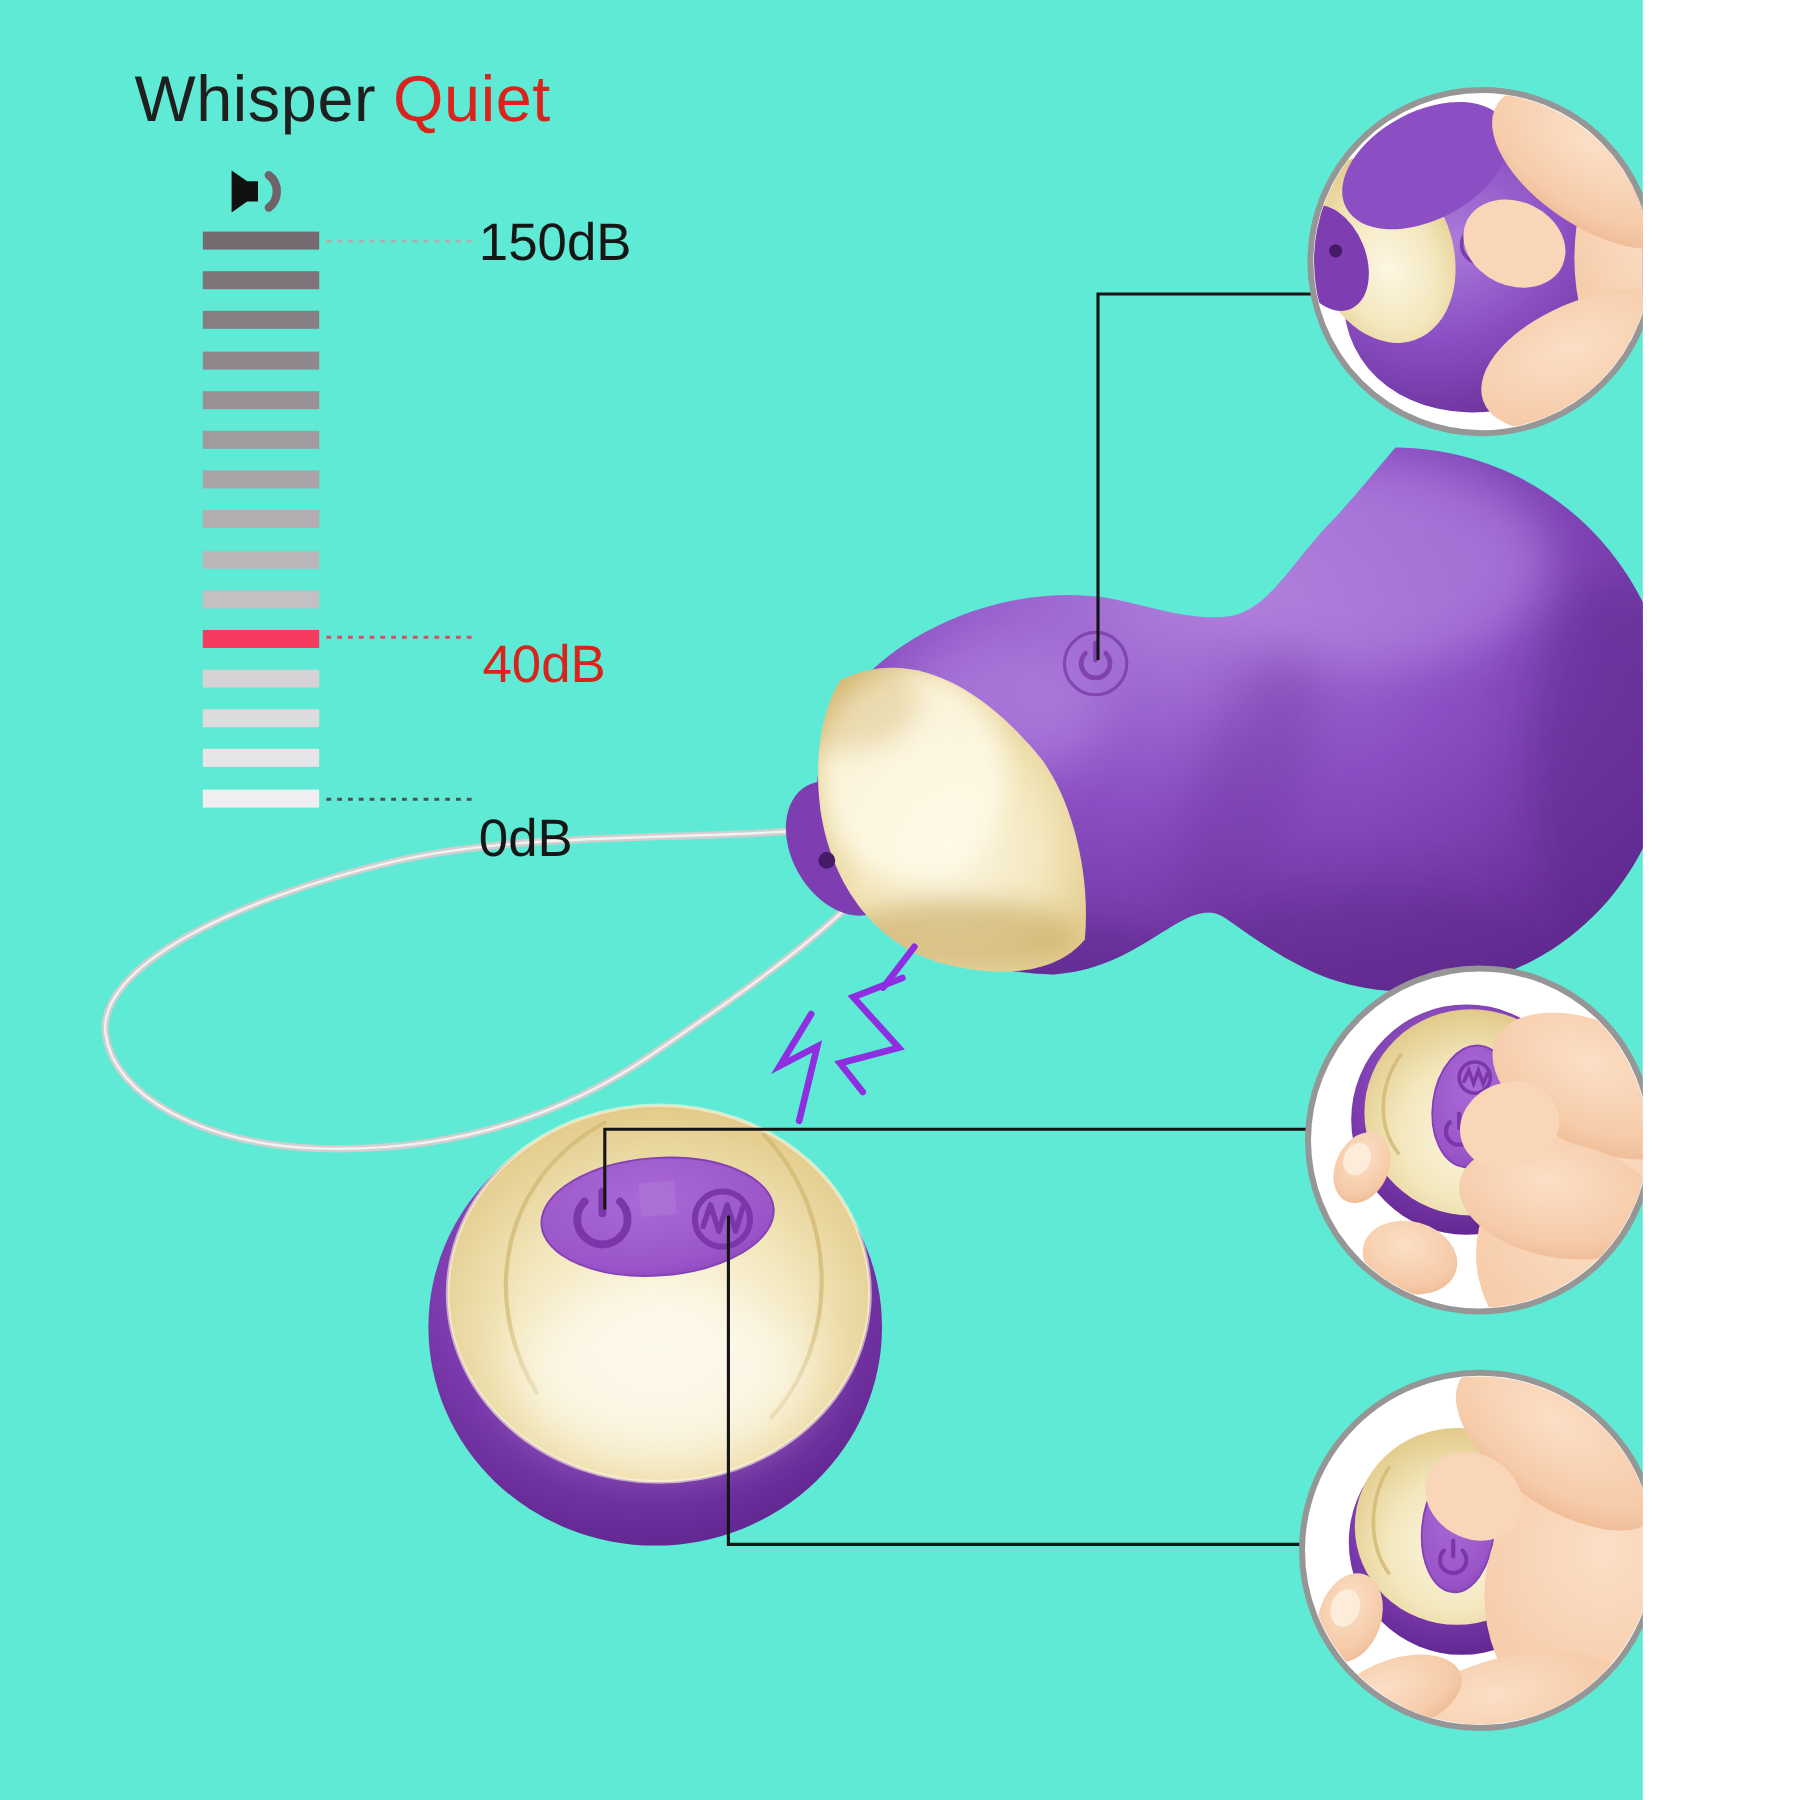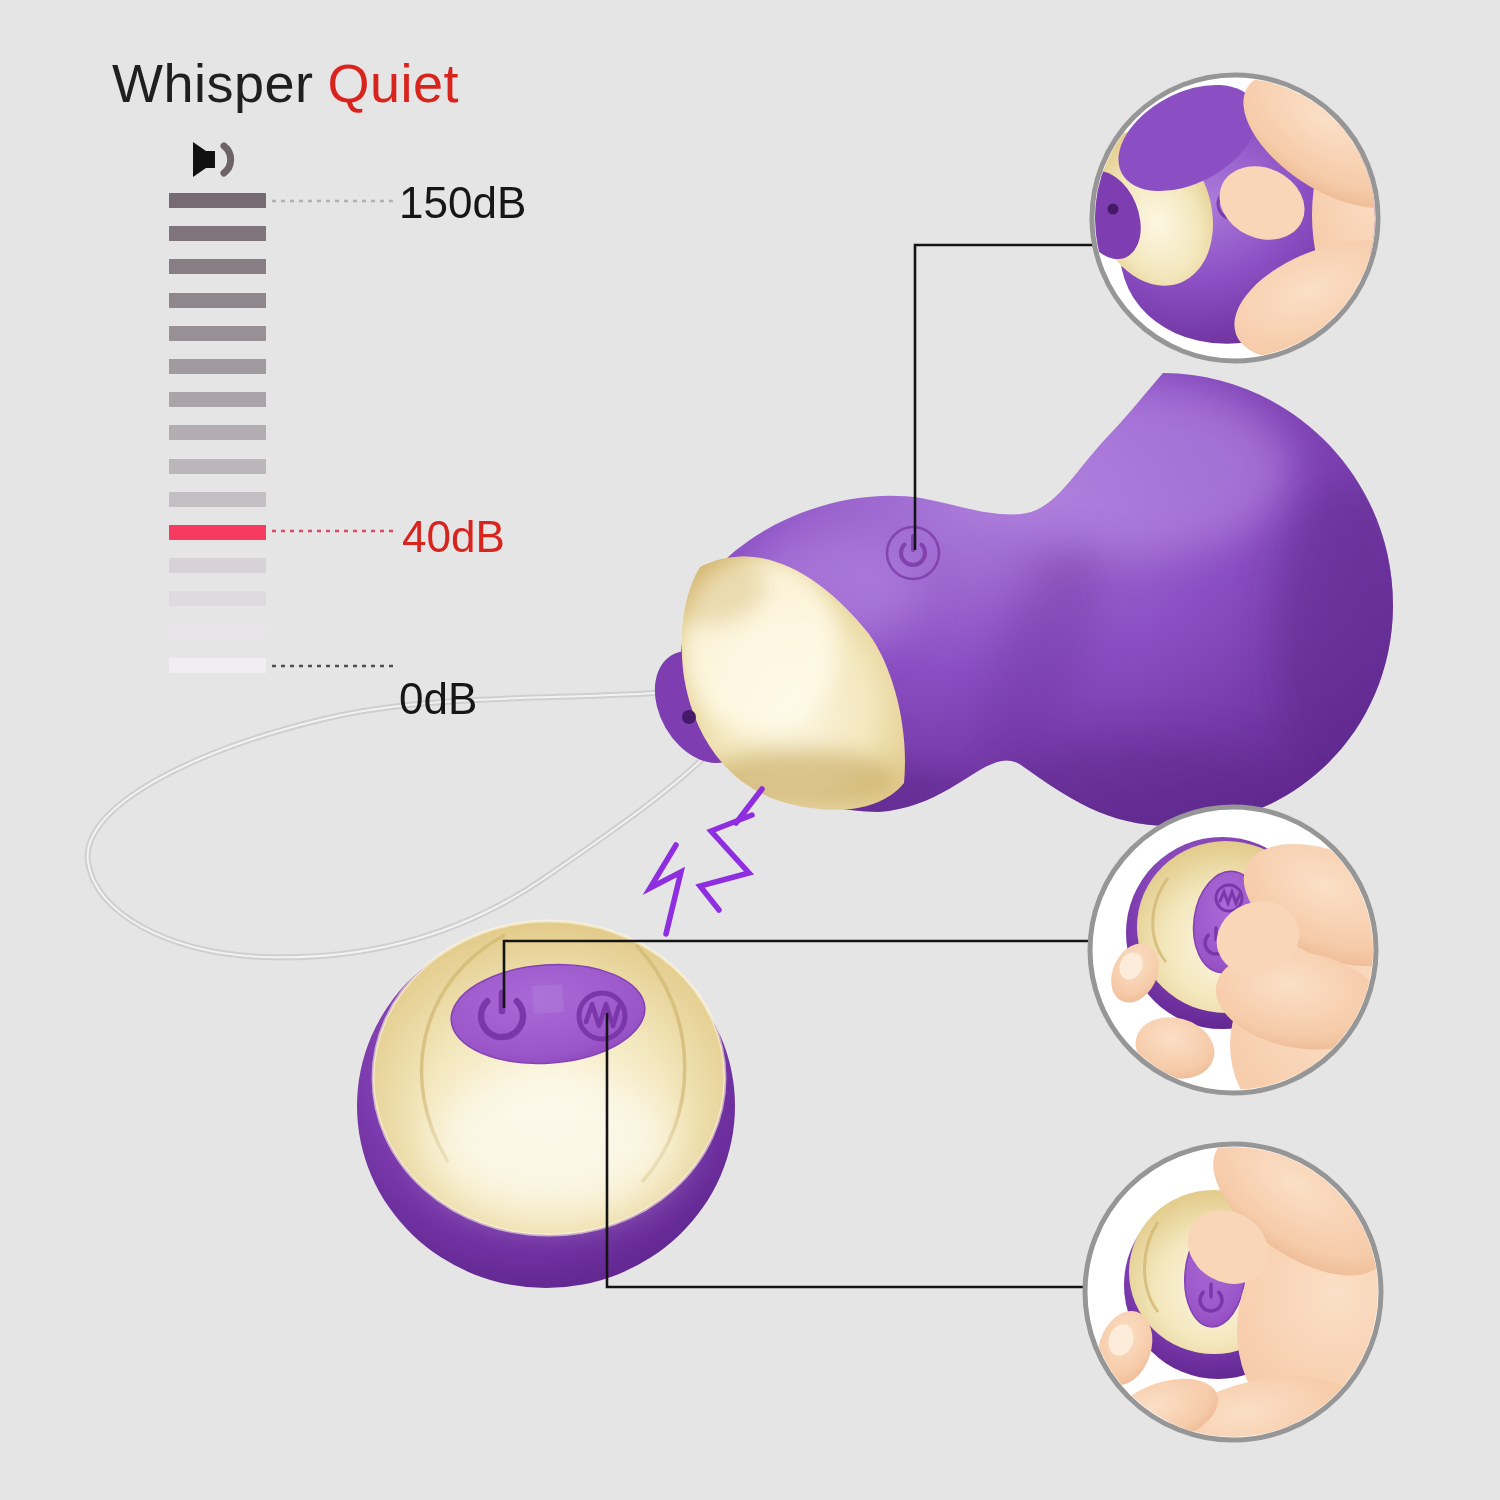--- a/index.html
+++ b/index.html
@@ -1,16 +1,16 @@
 <!DOCTYPE html>
 <html><head>
 <meta charset="utf-8">
 <style>
   html,body{margin:0;padding:0;background:#fff;}
-  #canvas{position:relative;width:1500px;height:1500px;background:#e5e5e5;overflow:hidden;
+  #canvas{position:relative;width:1369px;height:1500px;background:#5eead4;overflow:hidden;
           font-family:"Liberation Sans","DejaVu Sans",sans-serif;}
   #scene{position:absolute;left:0;top:0;width:1500px;height:1500px;}
   .title{position:absolute;left:112px;top:52px;font-size:54px;letter-spacing:0.5px;white-space:nowrap;}
   .title .t1{color:#1f1f1f;}
   .title .t2{color:#d9241e;margin-left:14px;}
   .tick{position:absolute;font-size:44px;color:#161616;white-space:nowrap;}
   #tick-150{left:399px;top:178px;}
   #tick-40{left:402px;top:512px;color:#d9241e;}
   #tick-0{left:399px;top:674px;}
   #volume-bars{position:absolute;left:169px;top:193px;width:97px;}
@@ -235,16 +235,16 @@
       <div class="vbar" style="background: rgb(187, 182, 186);"></div>
       <div class="vbar" style="background: rgb(196, 191, 195);"></div>
       <div class="vbar" style="background: rgb(246, 58, 96);"></div>
       <div class="vbar" style="background: rgb(214, 210, 213);"></div>
       <div class="vbar" style="background: rgb(222, 219, 222);"></div>
       <div class="vbar" style="background: rgb(231, 229, 231);"></div>
       <div class="vbar" style="background: rgb(240, 238, 240);"></div>
     </div>
 
   <div class="tick" id="tick-150" style="color: rgb(22, 22, 22); text-align: center;">150dB</div>
-  <div class="tick" id="tick-40" style="color: rgb(217, 36, 30);">40dB</div>
+  <div class="tick" id="tick-40" style="color: rgb(217, 36, 30); margin-top: 17px;">40dB</div>
   <div class="tick" id="tick-0" style="color: rgb(22, 22, 22);">0dB</div>
 
 </div>
 
 </body></html>

